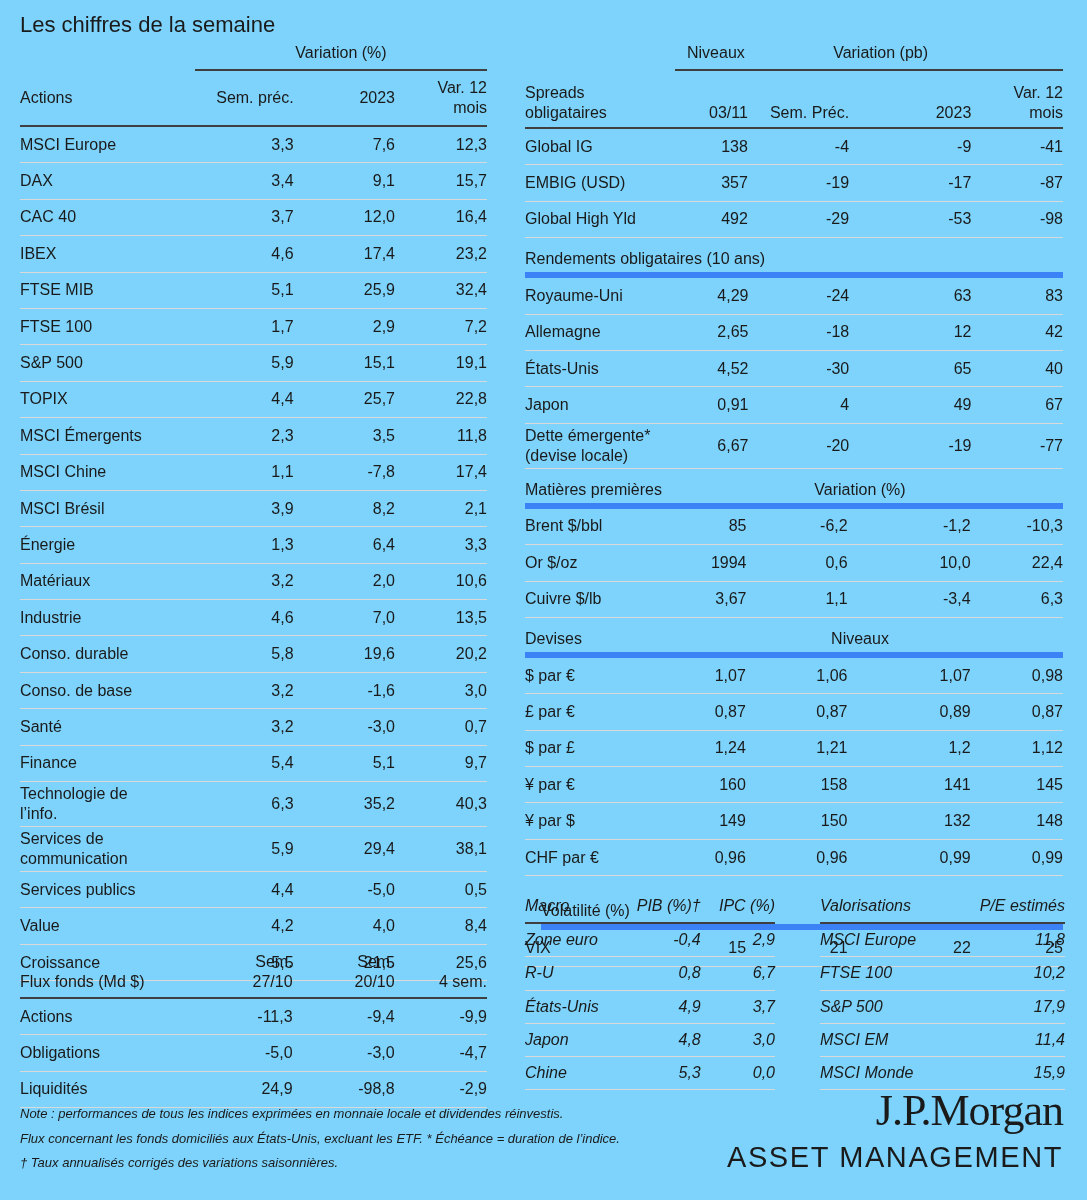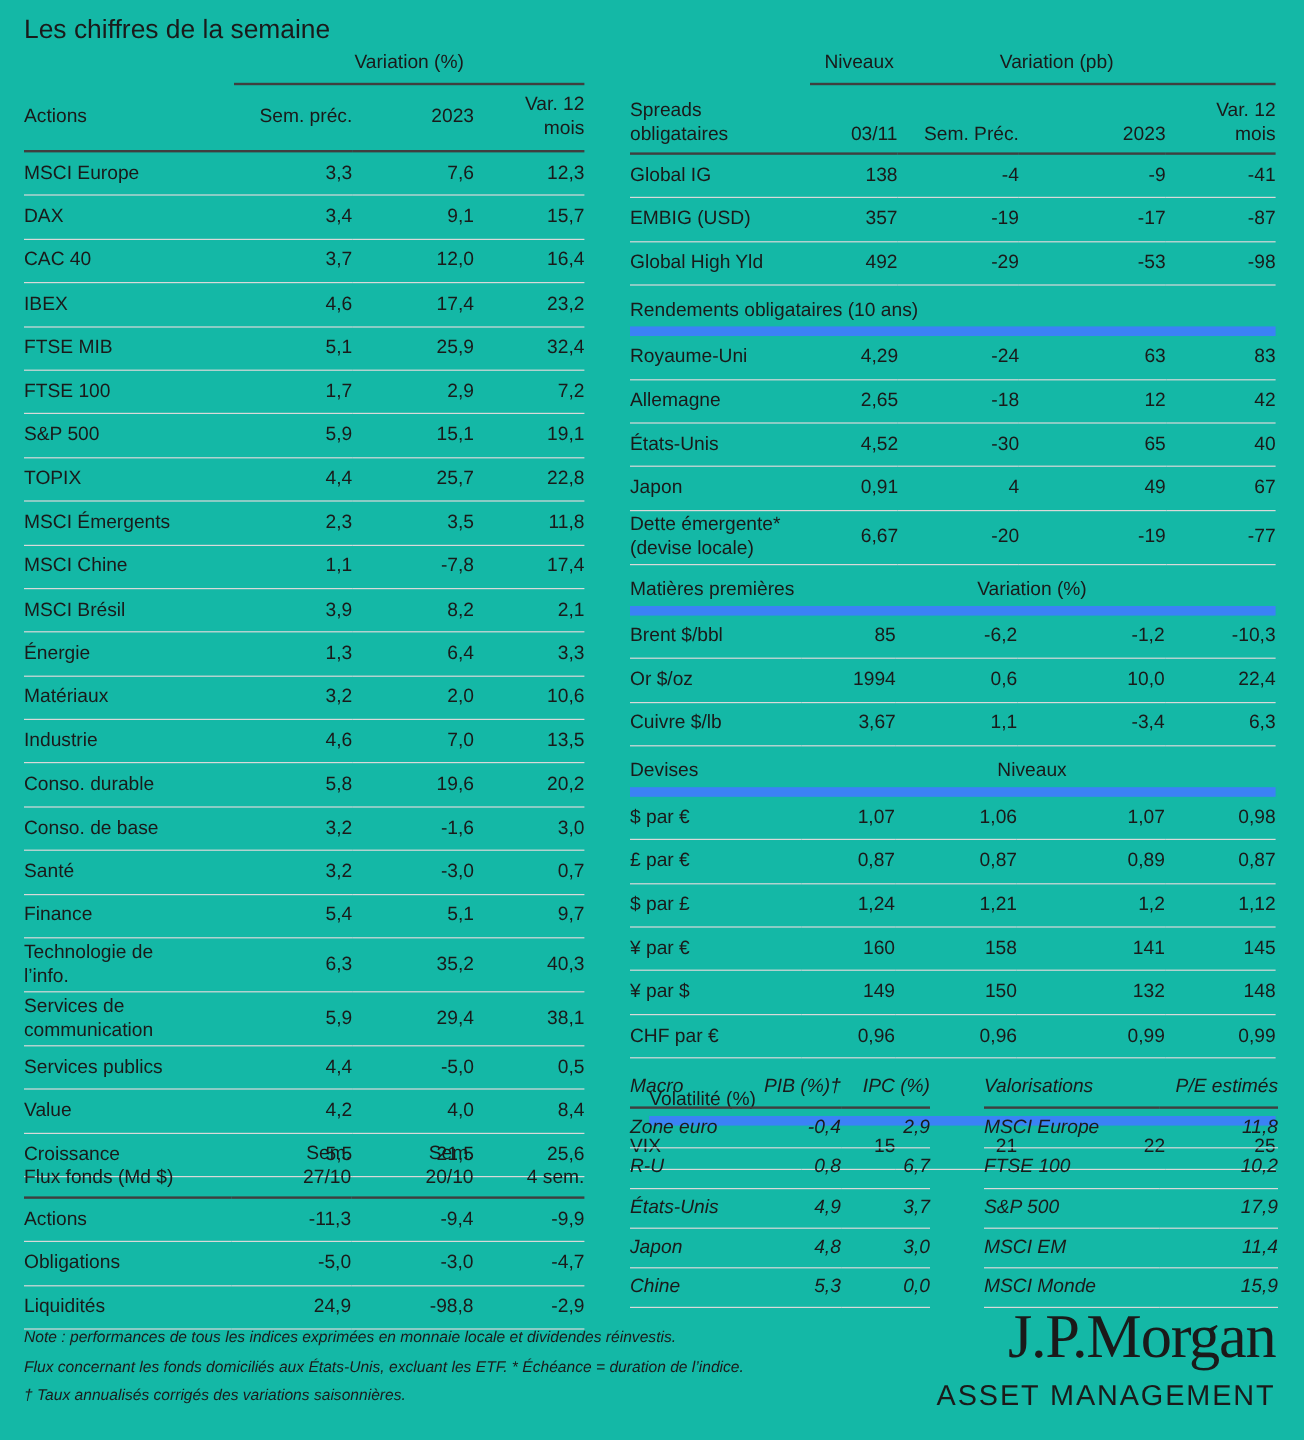--- a/index.html
+++ b/index.html
@@ -1,17 +1,17 @@
 <!DOCTYPE html>
 <html><head>
 <meta charset="utf-8">
 <style>
   html,body{margin:0;padding:0;background:#ffffff;}
   body{font-family:"Liberation Sans",sans-serif;color:#1a1a1a;}
-  #page{position:relative;width:1087px;height:1200px;background:#14b8a6;overflow:hidden;}
+  #page{position:relative;width:1087px;height:1200px;background:#7dd3fc;overflow:hidden;}
 
   .abs{position:absolute;}
 
   #title{top:12px;left:20px;font-size:22px;}
 
   
   .tbl{display:table;width:100%;border-collapse:collapse;}
   .trow{display:table-row;}
   .tcell{display:table-cell;text-align:right;vertical-align:middle;
          border-bottom:1px solid #d9d9d9;height:31.4px;font-size:16px;
@@ -42,38 +42,38 @@
   .t-macro .tcell,.t-val .tcell{height:28.3px;}
 
   
   #left-group{margin-left:175px;border-bottom:2px solid #3f3f3f;height:25px;
               text-align:center;font-size:16px;}
   #right-group{margin-left:150px;border-bottom:2px solid #3f3f3f;height:23px;
                display:flex;justify-content:space-between;
                padding:0 135px 2px 12px;font-size:16px;}
 
   
-  .sec-head{position:relative;height:30px;border-bottom:8px solid #3b82f6;
+  .sec-head{position:relative;height:30px;border-bottom:6px solid #3b82f6;
             display:flex;align-items:flex-end;padding-bottom:4px;font-size:16px;}
   .sec-right{position:absolute;left:255px;width:160px;text-align:center;bottom:4px;}
   .gap-before{margin-top:14px;margin-left:16px;}
 
   #left-col{top:44px;left:20px;width:467px;}
   #flux-block{top:938px;left:20px;width:467px;}
   #right-col{top:44px;left:525px;width:538px;}
   #right-bottom{top:880px;left:525px;width:538px;display:flex;gap:45px;align-items:flex-start;font-style:italic;}
   #macro-tbl{width:250px;flex:none;}
   #val-tbl{width:245px;flex:none;}
 
   #footnotes{top:1102px;left:20px;width:700px;}
   .footnote{font-style:italic;font-size:13px;line-height:24.5px;}
 
   #logo{top:1088px;left:525px;width:538px;text-align:right;}
-  #brand{font-family:"Liberation Serif",serif;font-size:52px;line-height:1.05;letter-spacing:-1px;}
-  #division{font-size:24px;letter-spacing:1.6px;margin-top:7px;}
+  #brand{font-family:"Liberation Serif",serif;font-size:44px;line-height:1.05;letter-spacing:-1px;}
+  #division{font-size:29px;letter-spacing:1.6px;margin-top:7px;}
 </style>
 </head>
 <body>
 
 <div id="page">
 
   <div id="title" class="abs">Les chiffres de la semaine</div>
 
   <div id="left-col" class="abs">
     <div id="left-group">Variation (%)</div>

